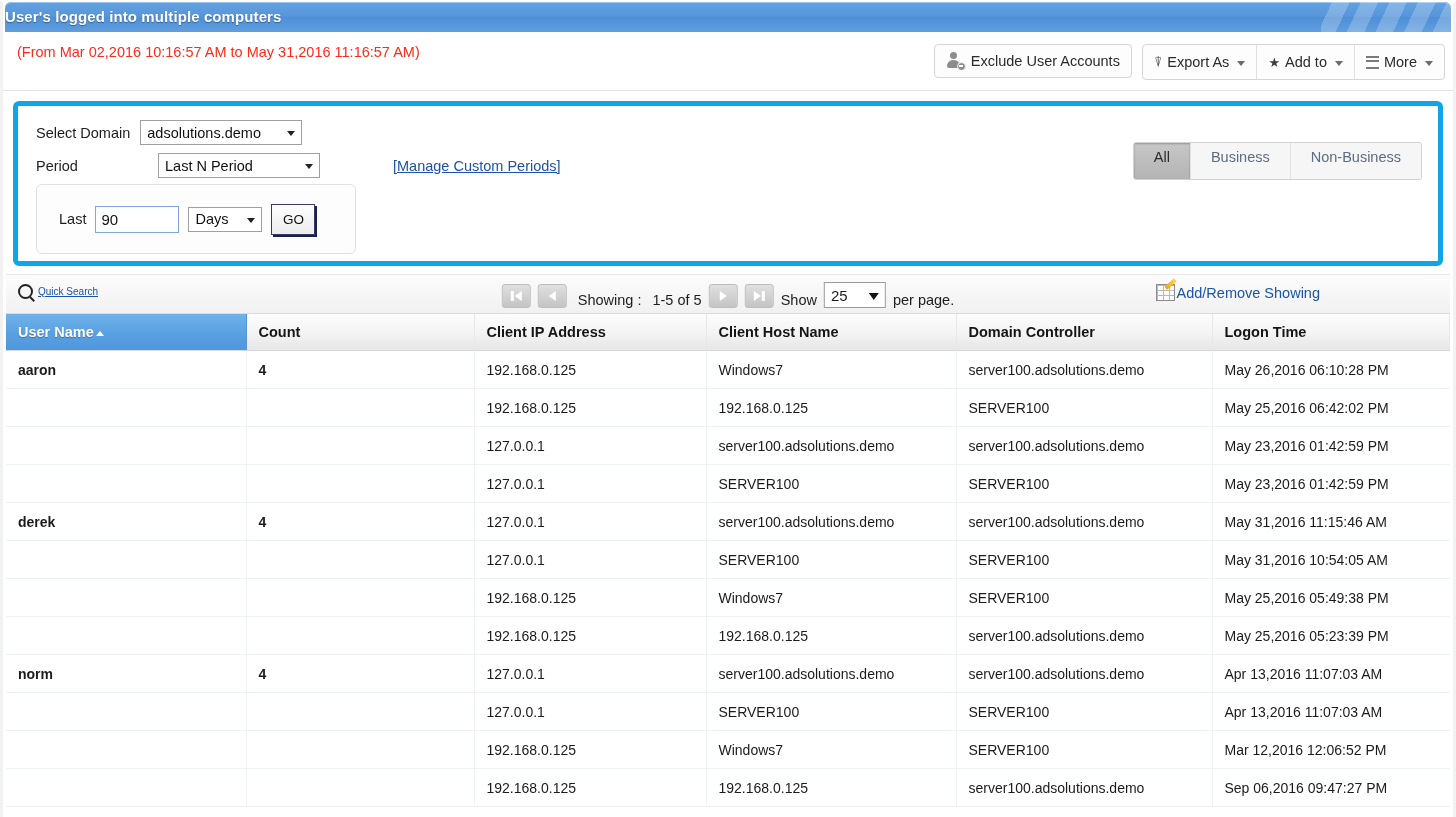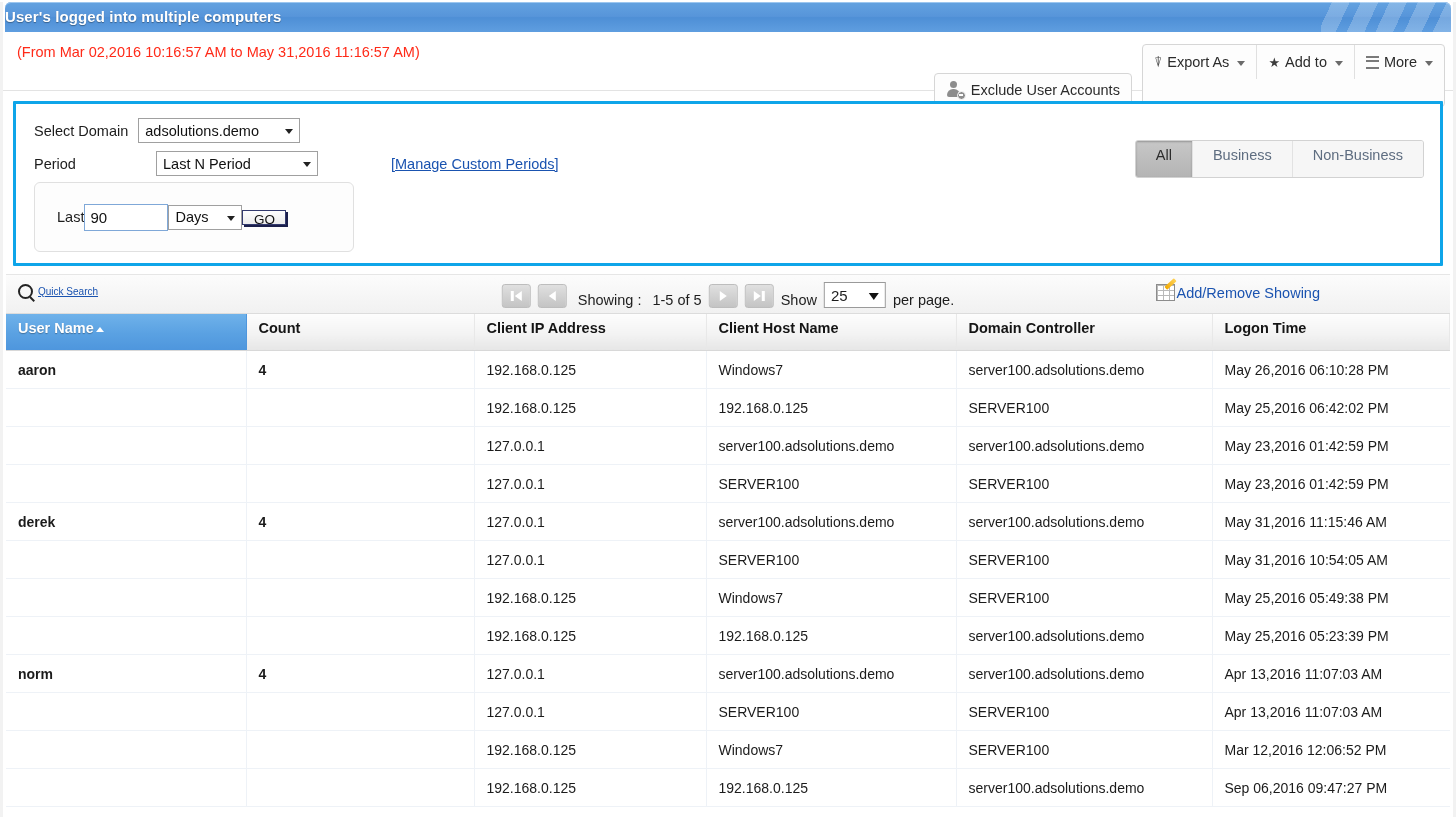--- a/index.html
+++ b/index.html
@@ -78,21 +78,21 @@
     padding: 0 11px;
     box-sizing: border-box;
     background: #fdfdfd;
     border: 1px solid #d6d6d6;
     border-radius: 4px;
     font-size: 14.5px;
     color: #2b2b2b;
     cursor: pointer;
     white-space: nowrap;
   }
-  .btn-exclude { margin-right: 10px; margin-top: 29px; }
+  .btn-exclude { margin-right: 10px; }
   .btngroup {
     display: inline-flex;
     border: 1px solid #d6d6d6;
     border-radius: 4px;
     overflow: hidden;
     background: #fdfdfd;
   }
   .btngroup .btn {
     border: 0;
     border-right: 1px solid #e0e0e0;
@@ -143,22 +143,22 @@
   }
   .ico-more::after {
     content: ""; position: absolute; left: 0; top: 2.5px;
     width: 13px; height: 0; border-top: 2px solid #7a7a7a;
   }
 
   
   .filterwrap { padding: 10px 10px 8px 10px; }
   .filterpanel {
     position: relative;
-    border: 3px solid #0ea5e9;
-    border-radius: 1px;
+    border: 5px solid #0ea5e9;
+    border-radius: 6px;
     background: #ffffff;
     height: 165px;
     box-sizing: border-box;
   }
   .frow { position: absolute; display: flex; align-items: center; }
   .flabel { font-size: 14.5px; color: #1d1d1d; }
   .fsel {
     display: inline-flex;
     align-items: center;
     justify-content: space-between;
@@ -177,33 +177,34 @@
     position: absolute;
     left: 18px; top: 78px;
     width: 320px; height: 70px;
     border: 1px solid #e0e0e0;
     border-radius: 6px;
     background: #fdfdfd;
     box-sizing: border-box;
     display: flex;
     align-items: center;
     padding-left: 22px;
+    gap: 9px;
   }
   .txtinput {
     width: 84px; height: 27px;
     box-sizing: border-box;
     border: 1px solid #7fa8d8;
     background: #ffffff;
     font-size: 15px;
     color: #111;
     padding: 0 5px;
     font-family: "Liberation Sans", sans-serif;
   }
   .gobtn {
-    height: 15px;
+    height: 31px;
     min-width: 44px;
     box-sizing: border-box;
     border: 1px solid #333a6e;
     background: linear-gradient(to bottom,#fefefe,#ececec);
     font-size: 13.5px;
     color: #111;
     cursor: pointer;
     box-shadow: 2px 2px 0 #1b1f4b;
   }
   .mcp {
@@ -354,22 +355,22 @@
     margin: 0 3px;
     border-collapse: collapse;
     table-layout: fixed;
     font-size: 14px;
   }
   table.grid th {
     text-align: left;
     font-weight: bold;
     font-size: 14.5px;
     color: #151515;
-    height: 28px;
-    padding: 0 0 8px 12px;
+    height: 36px;
+    padding: 0 0 0 12px;
     background: linear-gradient(to bottom,#fdfdfd 0%,#f3f3f3 55%,#e6e6e6 100%);
     border-right: 1px solid #e8e8e8;
     border-bottom: 1px solid #d8d8d8;
     white-space: nowrap;
     cursor: pointer;
   }
   table.grid th.sorted {
     background: linear-gradient(to bottom,#6fb2ea 0%,#5aa1e2 55%,#4e96dd 100%);
     color: #ffffff;
     text-shadow: 0 1px 1px rgba(0,0,0,.3);

